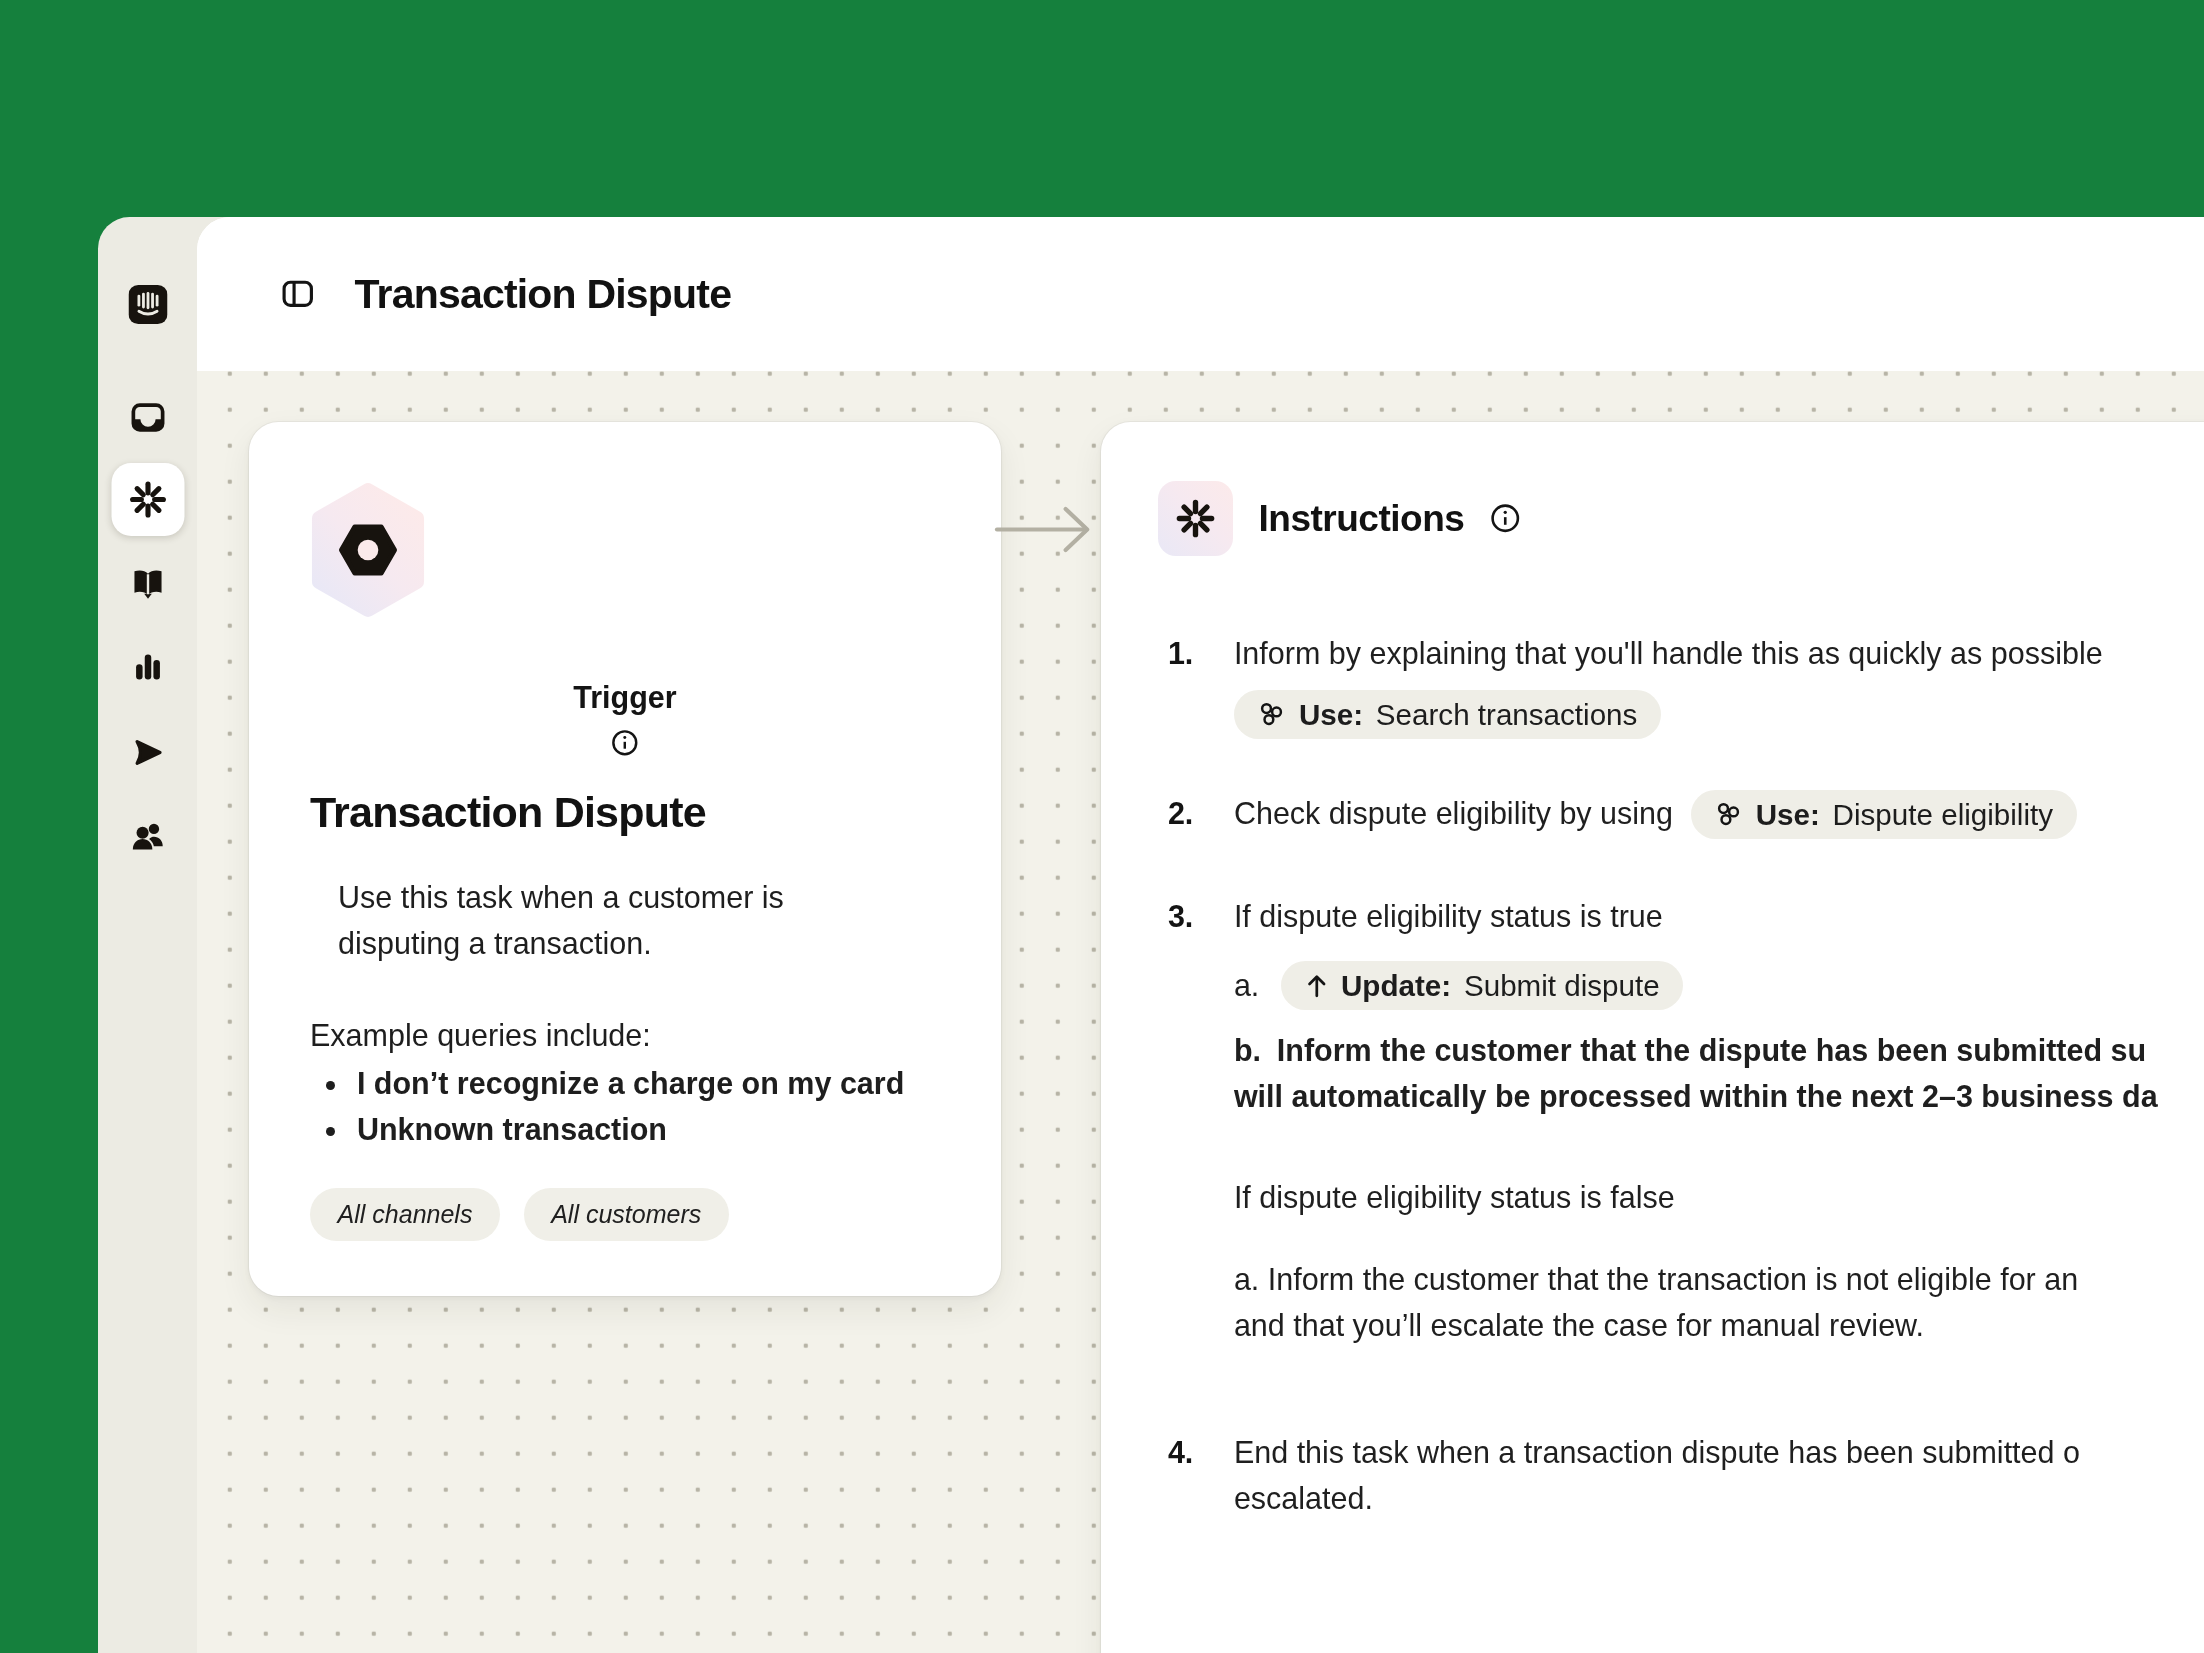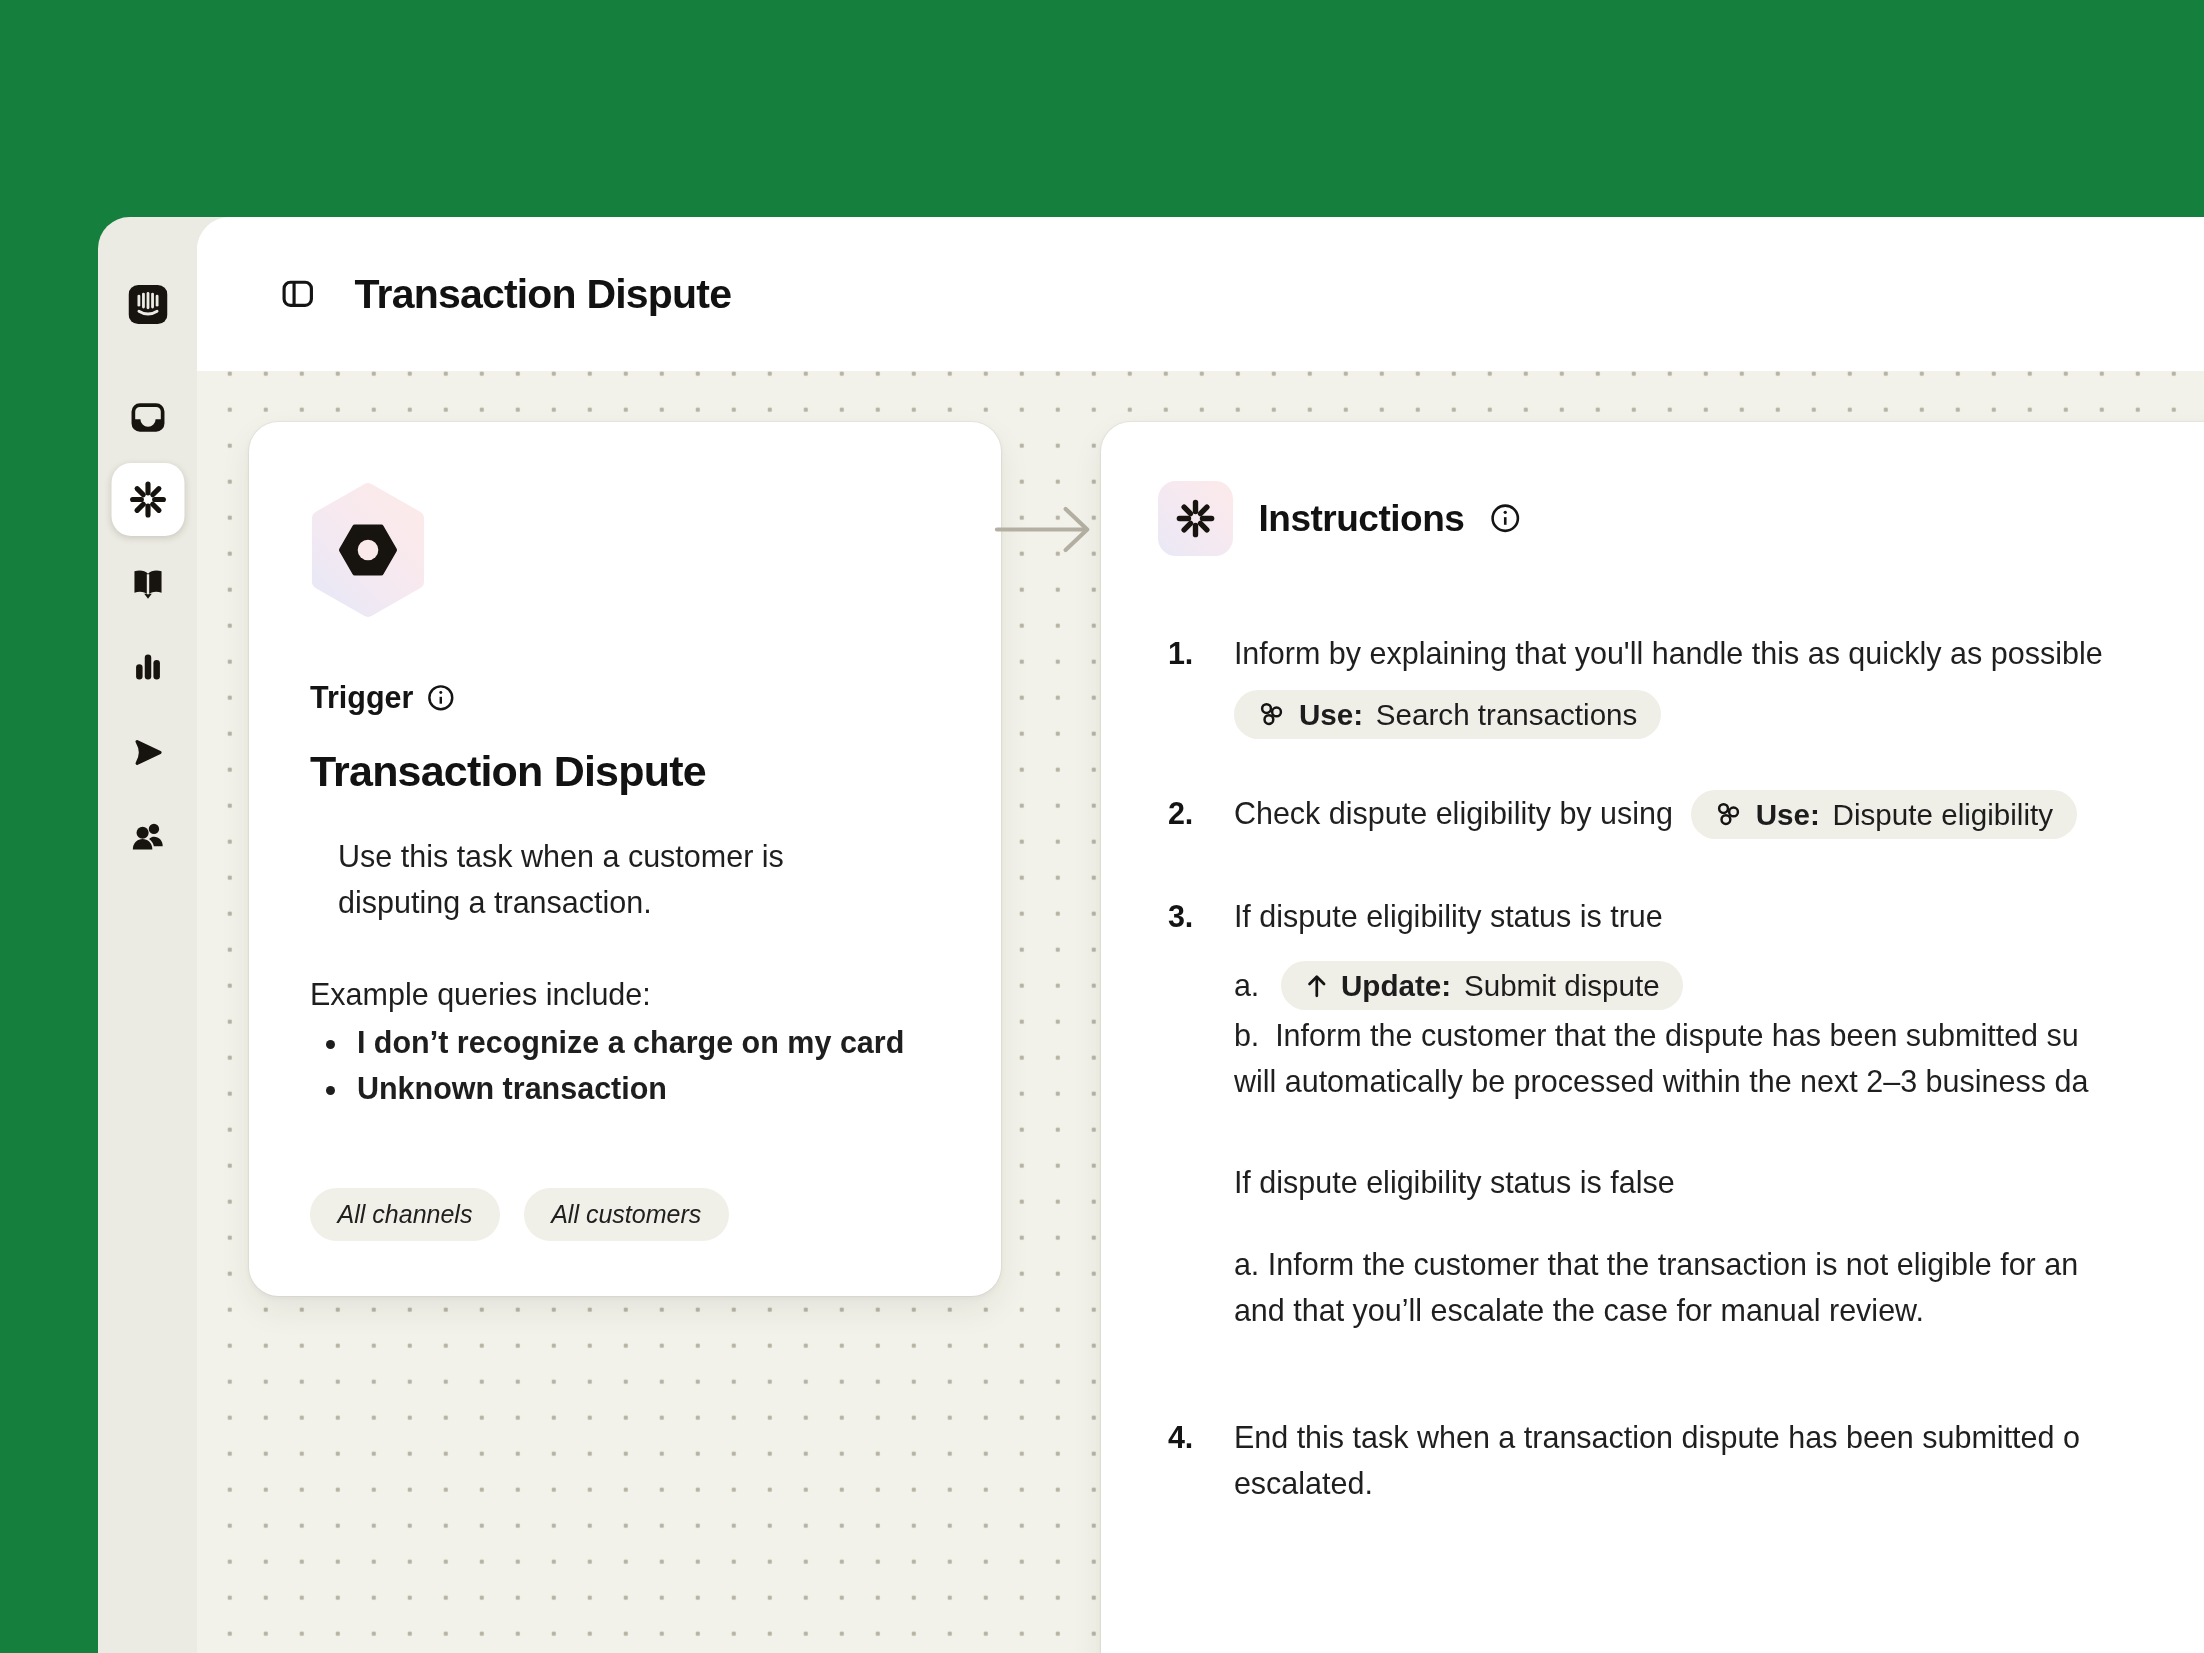--- a/index.html
+++ b/index.html
@@ -19,21 +19,21 @@
            border-top-left-radius:33px;overflow:hidden;}
   .topbar{height:154px;background:#fff;display:flex;align-items:center;padding-left:85px;gap:41px;}
   .page-title{font-size:41px;font-weight:700;letter-spacing:-0.8px;color:#121212;}
   .canvas{position:absolute;left:0;top:154px;right:0;bottom:0;background:#F3F2EA;overflow:hidden;
           background-image:radial-gradient(#b7b4a6 2px,rgba(0,0,0,0) 2.6px);
           background-size:36px 36px;background-position:14.8px 20.7px;}
   
   .card{position:absolute;left:52px;top:51px;width:752px;height:874px;box-sizing:border-box;
         background:#fff;border-radius:29.6px;padding:61px;
         box-shadow:0 0 0 1px rgba(0,0,0,.04),0 2px 5.9px rgba(40,40,30,.05),0 13.8px 33px rgba(40,40,30,.07);}
-  .trigger-row{margin-top:63px;display:flex;align-items:center;gap:13.8px;}
+  .trigger-row{margin-top:63px;display:flex;align-items:center;gap:13.8px;flex-direction:column;}
   .trigger-label{font-size:30.5px;font-weight:700;color:#141414;}
   .card-title{margin-top:31.5px;font-size:43px;font-weight:700;letter-spacing:-0.8px;color:#121212;}
   .card-desc{margin-top:37px;font-size:30.5px;line-height:46px;color:#1e1e1e;margin-left:28px;}
   .examples-heading{margin-top:46px;font-size:30.5px;line-height:46px;color:#1e1e1e;}
   ul.examples{margin:0;margin-top:2px;padding-left:41px;}
   ul.examples li{font-size:30.5px;line-height:46px;color:#1e1e1e;padding-left:5.9px;font-weight:bold;}
   .tags{position:absolute;left:61px;bottom:55px;display:flex;gap:23.6px;}
   .tag{background:#F0EFE8;border-radius:984px;padding:11.8px 27.6px;font-size:25px;color:#202020;cursor:pointer;font-style:italic;}
   
   .arrow{position:absolute;left:796px;top:122px;}
@@ -51,21 +51,21 @@
   .step-num{width:66px;flex:0 0 auto;font-weight:700;line-height:46px;color:#141414;}
   .step-body{line-height:46px;}
   .nowrap{white-space:nowrap;}
   .chip{display:inline-flex;align-items:center;gap:12.8px;background:#EFEEE7;border-radius:984px;
         padding:8.9px 23.6px;font-size:29.6px;line-height:31.5px;color:#1d1d1d;cursor:pointer;white-space:nowrap;}
   .chip b{font-weight:700;}
   .chip-row{margin-top:13.8px;}
   .inline-row{display:flex;align-items:flex-start;gap:17.7px;}
   .a-row{display:flex;align-items:center;gap:21.7px;margin-top:21.7px;}
   .sub-marker{line-height:46px;}
-  .b-para{margin-top:2px;}
+  .b-para{margin-top:17px;font-weight:bold;}
   .b-marker{margin-right:15.8px;}
   .false-heading{margin-top:55px;}
   .false-para{margin-top:36px;}
   .step-2{margin-top:49px;}
   .step-3{margin-top:54px;}
   .step-4{margin-top:81px;}
   svg{display:block;}
 </style>
 </head>
 <body>

